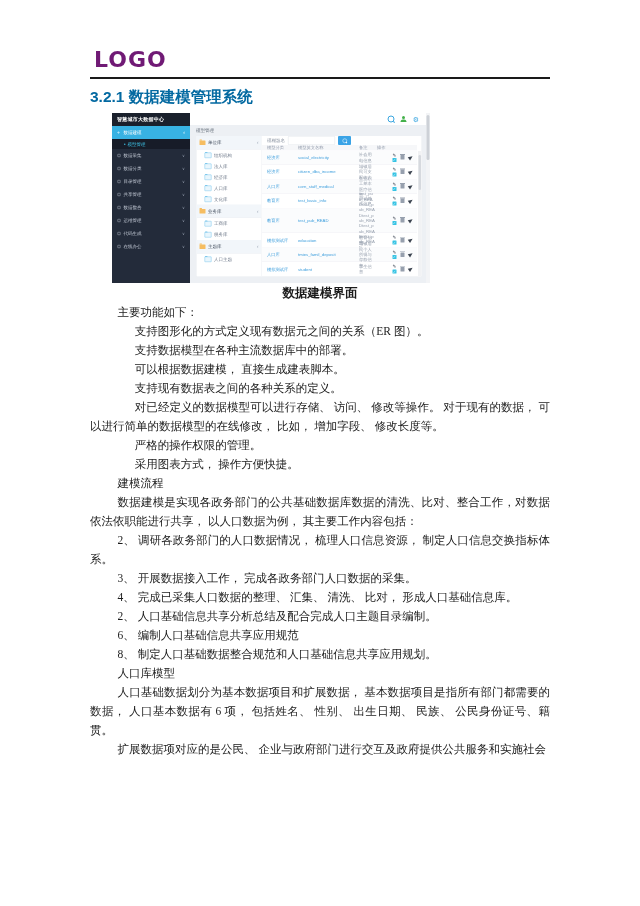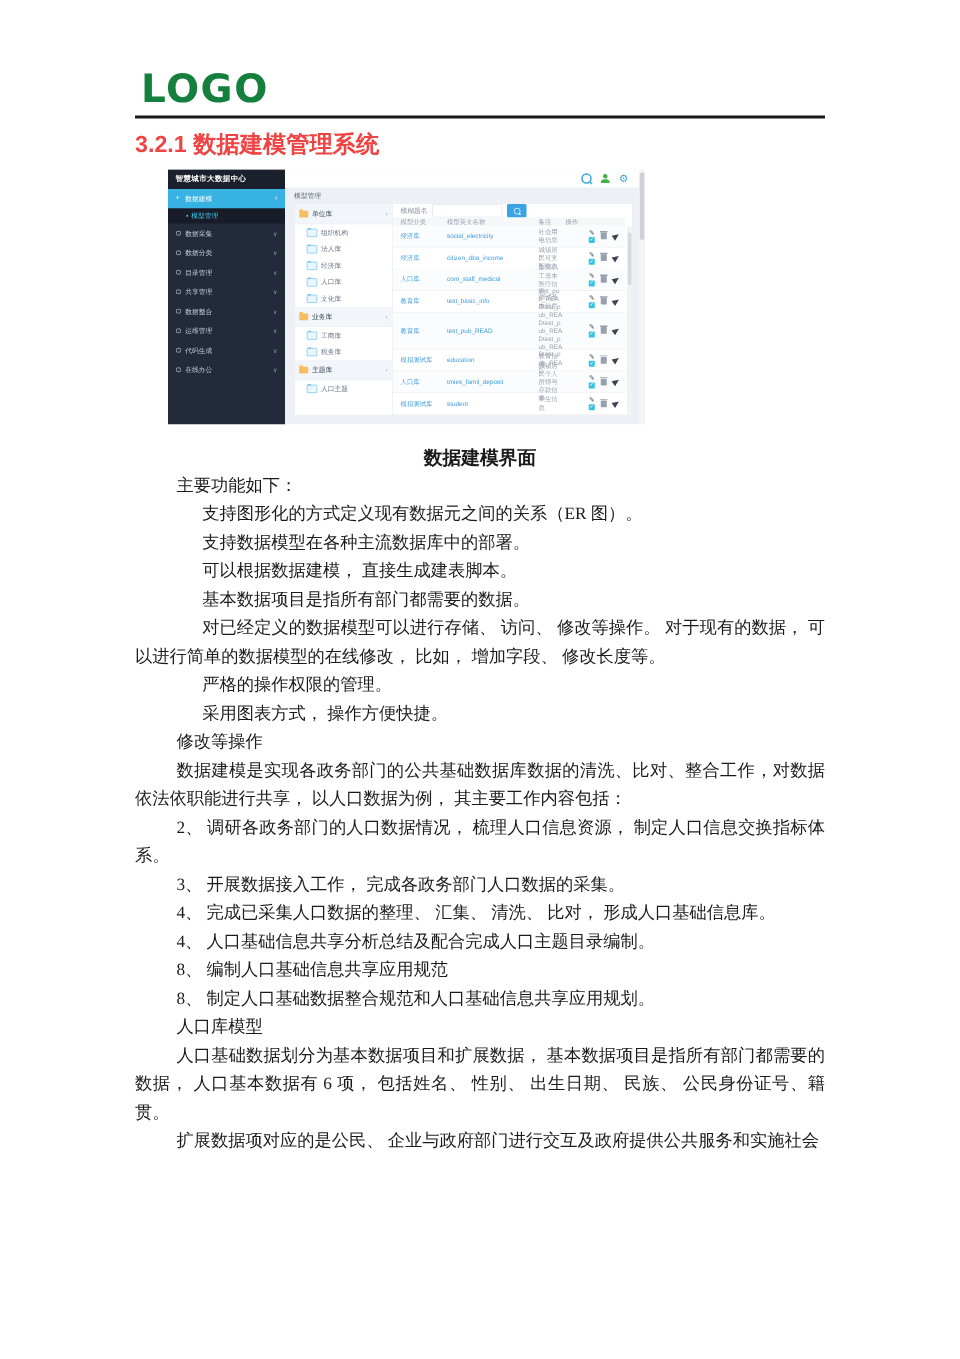--- a/index.html
+++ b/index.html
@@ -4,35 +4,35 @@
 <style>
   html,body{margin:0;padding:0;background:#fff;}
   .page{
     width:640px;height:906px;box-sizing:border-box;position:relative;
     padding:46px 90px 0 90px;background:#fff;overflow:hidden;
     font-family:"Liberation Serif","DejaVu Serif",serif;
     color:#1b1b1b;font-size:11.5px;line-height:19px;text-align:justify;
   }
   .logo{
     font-family:"DejaVu Sans","Liberation Sans",sans-serif;
-    font-weight:800;font-size:26px;line-height:28px;color:#15803d;
+    font-weight:800;font-size:22px;line-height:28px;color:#701a75;
     letter-spacing:1px;margin-left:4px;
   }
   .rule{height:2px;background:#1a1a1a;margin-top:3px;}
   h1.doc-h{
     font-family:"Liberation Sans","DejaVu Sans",sans-serif;
-    font-size:15.5px;line-height:22px;font-weight:bold;margin:7px 0 0 0;color:#ef4444;
+    font-size:15.5px;line-height:22px;font-weight:bold;margin:7px 0 0 0;color:#0369a1;
   }
   p{margin:0;}
   .indent{text-indent:2.4em;}
   .feat{text-indent:3.9em;}
   .mt8{margin-top:7px;}
   .caption{
     font-family:"Liberation Sans","DejaVu Sans",sans-serif;
-    font-weight:bold;font-size:12.5px;text-align:center;margin-top:13px;
+    font-weight:bold;font-size:12.5px;text-align:center;margin-top:1px;
   }
 
   
   .shot{width:318px;height:170px;margin:5px 0 0 22px;overflow:hidden;position:relative;}
   .shot-inner{
     width:636px;height:340px;transform:scale(0.5);transform-origin:0 0;
     display:flex;font-family:"Liberation Sans","DejaVu Sans",sans-serif;
     font-size:9px;line-height:1;color:#333;background:#edf0f4;text-align:left;
   }
   
@@ -381,31 +381,31 @@
 
     </div>
   </div>
 
   <p class="caption">数据建模界面</p>
 
   <p class="indent">主要功能如下：</p>
   <p class="feat">支持图形化的方式定义现有数据元之间的关系（ER 图）。</p>
   <p class="feat">支持数据模型在各种主流数据库中的部署。</p>
   <p class="feat">可以根据数据建模， 直接生成建表脚本。</p>
-  <p class="feat">基本数据项目是指所有部门都需要的数据。</p>
+  <p class="feat">支持现有数据表之间的各种关系的定义。</p>
   <p class="feat">对已经定义的数据模型可以进行存储、 访问、 修改等操作。 对于现有的数据， 可以进行简单的数据模型的在线修改， 比如， 增加字段、 修改长度等。</p>
   <p class="feat">严格的操作权限的管理。</p>
   <p class="feat">采用图表方式， 操作方便快捷。</p>
 
-  <p class="indent">修改等操作</p>
+  <p class="indent">建模流程</p>
   <p class="indent">数据建模是实现各政务部门的公共基础数据库数据的清洗、比对、整合工作，对数据依法依职能进行共享， 以人口数据为例， 其主要工作内容包括：</p>
   <p class="indent">2、 调研各政务部门的人口数据情况， 梳理人口信息资源， 制定人口信息交换指标体系。</p>
   <p class="indent">3、 开展数据接入工作， 完成各政务部门人口数据的采集。</p>
   <p class="indent">4、 完成已采集人口数据的整理、 汇集、 清洗、 比对， 形成人口基础信息库。</p>
-  <p class="indent">4、 人口基础信息共享分析总结及配合完成人口主题目录编制。</p>
-  <p class="indent">8、 编制人口基础信息共享应用规范</p>
+  <p class="indent">2、 人口基础信息共享分析总结及配合完成人口主题目录编制。</p>
+  <p class="indent">6、 编制人口基础信息共享应用规范</p>
   <p class="indent">8、 制定人口基础数据整合规范和人口基础信息共享应用规划。</p>
 
   <p class="indent">人口库模型</p>
   <p class="indent">人口基础数据划分为基本数据项目和扩展数据， 基本数据项目是指所有部门都需要的数据， 人口基本数据有 6 项， 包括姓名、 性别、 出生日期、 民族、 公民身份证号、籍贯。</p>
   <p class="indent">扩展数据项对应的是公民、 企业与政府部门进行交互及政府提供公共服务和实施社会</p>
 
 </div>
 
 </body></html>

